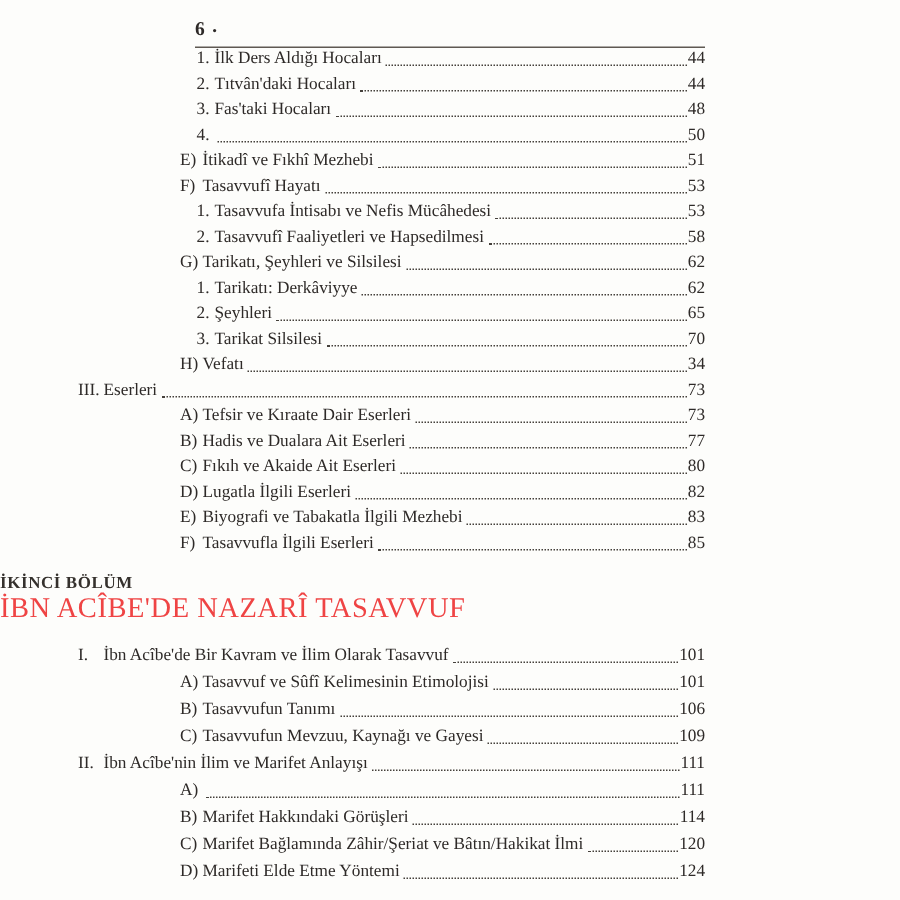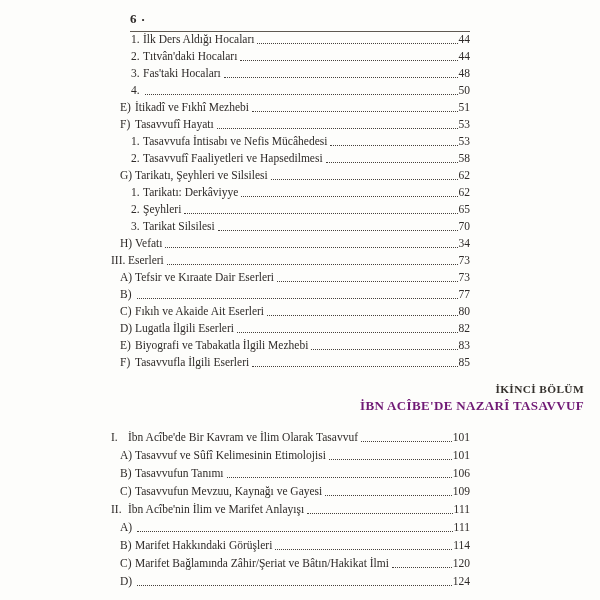--- a/index.html
+++ b/index.html
@@ -48,21 +48,21 @@
   .toc-part1 { top: 31px; }
   .toc-part2 { top: 428px; }
   .toc-row {
     display: flex;
     padding-right: 130px;
     font-size: 11.5px;
     white-space: nowrap;
   }
   .toc-part1 .toc-row { height: 17px; line-height: 17px; }
   .toc-part2 .toc-row { height: 18px; line-height: 18px; }
-  .lvl-roman  { padding-left: 111px; font-family: Liberation Serif, serif; }
+  .lvl-roman  { padding-left: 52px; font-family: Liberation Serif, serif; }
   .lvl-letter { padding-left: 120px; }
   .lvl-number { padding-left: 131px; }
   .toc-label { flex: none; }
   .lvl-roman  .toc-label { min-width: 17px; }
   .lvl-letter .toc-label { min-width: 15px; }
   .lvl-number .toc-label { min-width: 12px; }
   .toc-title { flex: none; padding-right: 1px; }
   .toc-leader {
     flex: 1 1 auto;
     min-width: 6px;
@@ -72,37 +72,37 @@
     margin: 0 1px 4.5px 2px;
   }
   .toc-page { flex: none; }
 
   
   .chapter-heading {
     position: absolute;
     left: 0;
     right: 16px;
     top: 381px;
-    text-align: right;
+    text-align: left;
   }
   .chapter-heading .kicker {
     display: block;
     font-size: 11.3px;
     font-weight: bold;
     letter-spacing: 0.4px;
     line-height: 16px;
     color: #35312d;
   }
   .chapter-heading .title {
     display: block;
-    font-size: 13px;
-    font-weight: bold;
+    font-size: 19px;
+    font-weight: normal;
     letter-spacing: 0.35px;
     line-height: 18px;
-    color: #701a75;
+    color: #ef4444;
   }
 </style>
 </head>
 <body>
 
 <div class="page">
 
   <div class="page-header">
     <span class="folio">6</span>
     <span class="sep">•</span>
@@ -193,20 +193,21 @@
         <span class="toc-page">73</span>
       </div>
       <div class="toc-row lvl-letter">
         <span class="toc-label">A)</span>
         <span class="toc-title">Tefsir ve Kıraate Dair Eserleri</span>
         <span class="toc-leader"></span>
         <span class="toc-page">73</span>
       </div>
       <div class="toc-row lvl-letter">
         <span class="toc-label">B)</span>
+        <span class="toc-title">Hadis ve Dualara Ait Eserleri</span>
         <span class="toc-leader"></span>
         <span class="toc-page">77</span>
       </div>
       <div class="toc-row lvl-letter">
         <span class="toc-label">C)</span>
         <span class="toc-title">Fıkıh ve Akaide Ait Eserleri</span>
         <span class="toc-leader"></span>
         <span class="toc-page">80</span>
       </div>
       <div class="toc-row lvl-letter">
@@ -277,18 +278,19 @@
         <span class="toc-page">114</span>
       </div>
       <div class="toc-row lvl-letter">
         <span class="toc-label">C)</span>
         <span class="toc-title">Marifet Bağlamında Zâhir/Şeriat ve Bâtın/Hakikat İlmi</span>
         <span class="toc-leader"></span>
         <span class="toc-page">120</span>
       </div>
       <div class="toc-row lvl-letter">
         <span class="toc-label">D)</span>
+        <span class="toc-title">Marifeti Elde Etme Yöntemi</span>
         <span class="toc-leader"></span>
         <span class="toc-page">124</span>
       </div>
     </div>
 
 </div>
 
 </body></html>

